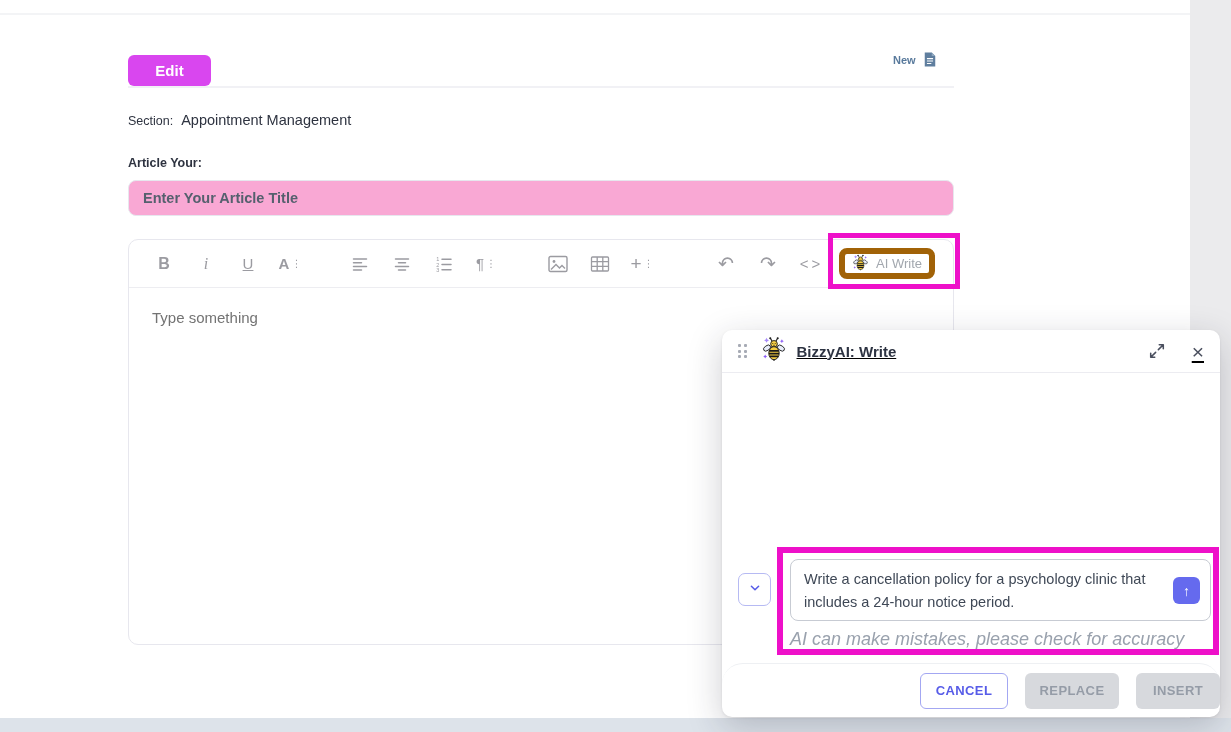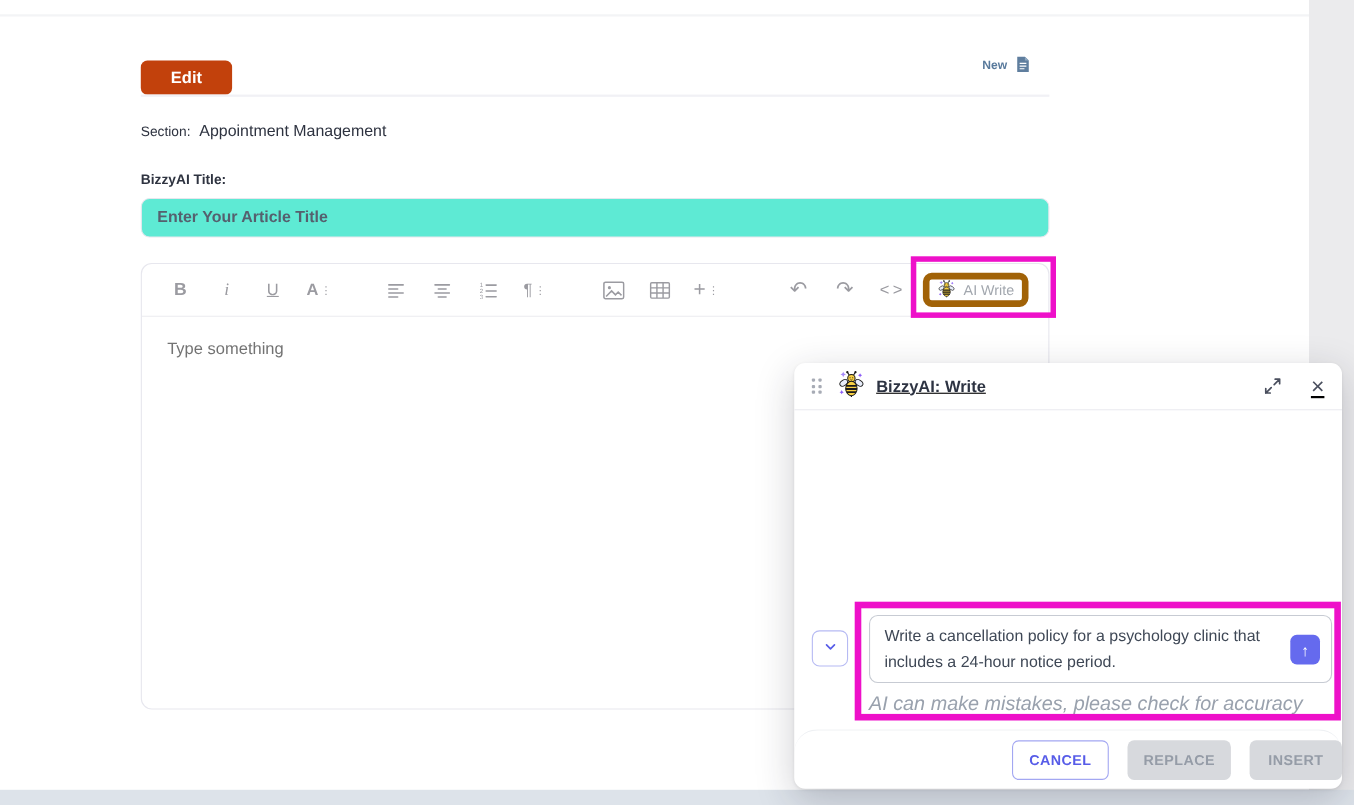--- a/index.html
+++ b/index.html
@@ -6,34 +6,34 @@
   html,body { width:1231px; height:732px; }
   body { font-family: "Liberation Sans", sans-serif; background:#fff; }
   .stage { position:relative; width:1231px; height:732px; background:#fff; overflow:hidden; }
 
   
   .top-line { position:absolute; left:0; top:13px; width:1190px; height:2px; background:#f3f4f6; }
   .right-strip { position:absolute; left:1190px; top:0; width:41px; height:732px; background:#ebebed; }
   .bottom-strip { position:absolute; left:0; top:718px; width:1231px; height:14px; background:#dde3ea; }
 
   
-  .tab-edit { position:absolute; left:128px; top:55px; width:83px; height:31px; background:#c2410c;
+  .tab-edit { position:absolute; left:128px; top:55px; width:83px; height:31px; background:#d946ef;
     border:none; border-radius:6px; color:#fff; font-size:15px; font-weight:700; cursor:pointer;
     font-family:inherit; }
   .tab-underline { position:absolute; left:128px; top:86px; width:826px; height:2px; background:#f1f1f5; }
   .new-doc { position:absolute; left:893px; top:48px; height:24px; display:flex; align-items:center; gap:7px;
     background:none; border:none; cursor:pointer; color:#597a9c; font-size:11px; font-weight:600; font-family:inherit; }
 
   
   .section-row { position:absolute; left:128px; top:112px; font-size:12.5px; color:#2e3340; }
   .section-row b { font-size:14.5px; font-weight:400; margin-left:8px; }
   .label-article-title { position:absolute; left:128px; top:156px; font-size:12.5px; font-weight:600; color:#2e3340; }
   .title-input { position:absolute; left:128px; top:180px; width:826px; height:36px; border:1px solid #e7e7ee;
     border-radius:8px; padding:0 14px; font-size:14.5px; font-weight:700; color:#4e5a68; outline:none;
-    font-family:inherit; background:#5eead4; }
+    font-family:inherit; background:#f9a8d4; }
   .title-input::placeholder { color:#55606e; font-weight:700; opacity:1; }
 
   
   .editor-box { position:absolute; left:128px; top:239px; width:826px; height:406px; border:1px solid #e7e7ee;
     border-radius:10px; background:#fff; }
   .toolbar { height:48px; border-bottom:1px solid #ededf1; display:flex; align-items:center; padding-left:14px; }
   .tb-btn { width:42px; height:34px; display:flex; align-items:center; justify-content:center; background:none;
     border:none; color:#9b9ba1; cursor:pointer; font-family:inherit; border-radius:4px; flex:none; }
   .tb-btn svg { display:block; }
   .g-bold { font-size:16px; font-weight:700; }
@@ -133,21 +133,21 @@
         <path d="M10 1 v4 h4 z" fill="#8fa8c0"></path>
         <path d="M4.5 8 h7 M4.5 10.8 h7 M4.5 13.6 h5" stroke="#fff" stroke-width="1.2"></path>
       </svg>
     </span>
   </button>
 
   <div class="section-row">
     <span>Section:</span><b>Appointment Management</b>
   </div>
 
-  <div class="label-article-title">BizzyAI Title:</div>
+  <div class="label-article-title">Article Your:</div>
   <input class="title-input" type="text" placeholder="Enter Your Article Title" style="">
 
   <div class="editor-box">
     <div class="toolbar">
       <button class="tb-btn g-bold">B</button>
       <button class="tb-btn g-italic">i</button>
       <button class="tb-btn g-underline">U</button>
       <button class="tb-btn g-font with-dots">A</button>
 
       <button class="tb-btn ml28">

